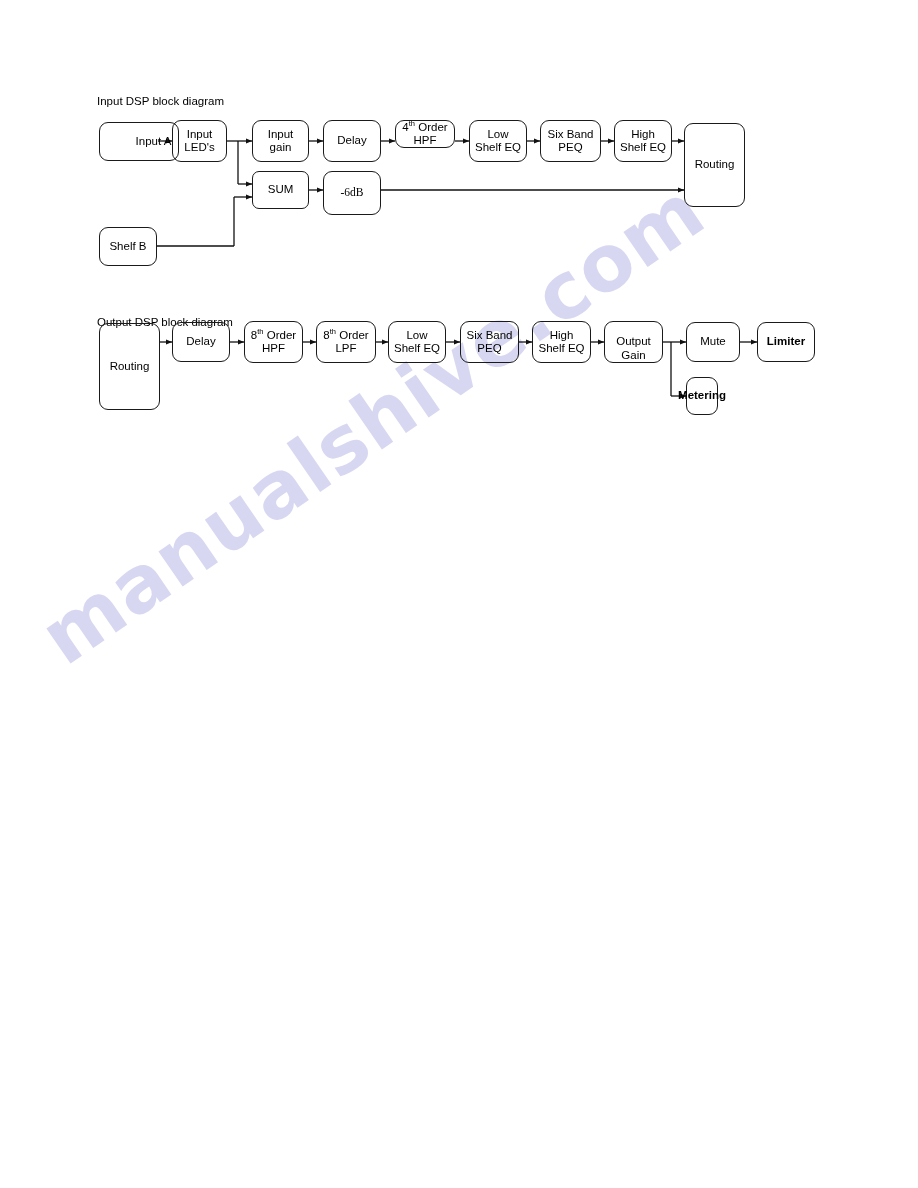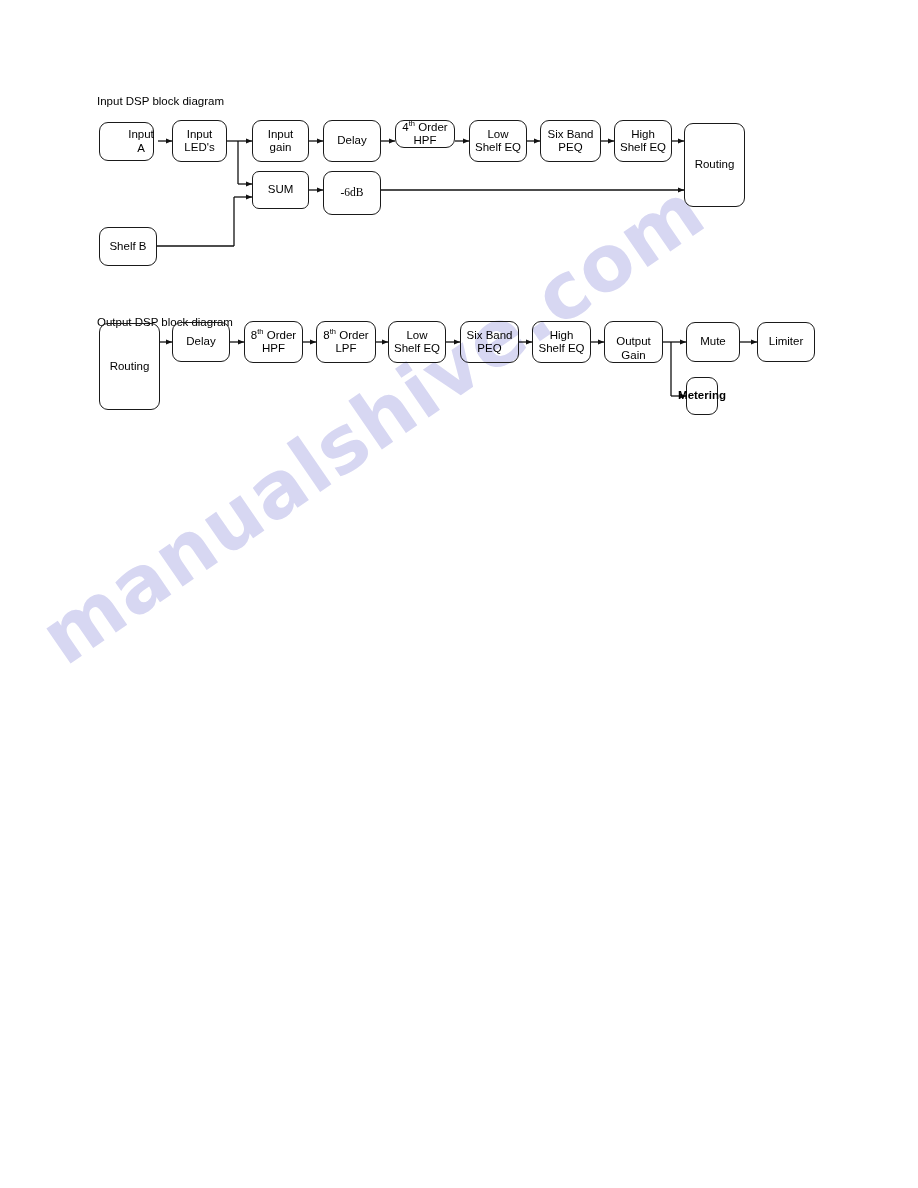--- a/index.html
+++ b/index.html
@@ -170,21 +170,21 @@
 
         <line x1="671" y1="396" x2="686" y2="396" marker-end="url(#arr)"></line>
 
         <line x1="740" y1="342" x2="757" y2="342" marker-end="url(#arr)"></line>
       </g>
     </svg>
   </div>
 
   <div class="section-title" style="left:97px; top:95px;">Input DSP block diagram</div>
 
-  <div class="block" style="left:99px; top:122px; width:55px; height:39px;padding-left:29px;">
+  <div class="block" style="left:99px; top:122px; width:80px; height:39px;padding-left:29px;">
     <span class="lbl">Input A</span>
   </div>
 
   <div class="block" style="left:172px; top:120px; width:55px; height:42px;">
     <span class="lbl">Input
 LED's</span>
   </div>
 
   <div class="block" style="left:252px; top:120px; width:57px; height:42px;">
     <span class="lbl">Input
@@ -266,21 +266,21 @@
 
   <div class="block" style="left:604px; top:321px; width:59px; height:42px;align-items:flex-end;">
     <span class="lbl">Output
 Gain</span>
   </div>
 
   <div class="block" style="left:686px; top:322px; width:54px; height:40px;">
     <span class="lbl">Mute</span>
   </div>
 
-  <div class="block" style="left:757px; top:322px; width:58px; height:40px;">
+  <div class="block" style="left:757px; top:322px; width:58px; height:40px;font-weight:bold;">
     <span class="lbl">Limiter</span>
   </div>
 
   <div class="block" style="left:686px; top:377px; width:32px; height:38px;font-weight:bold;">
     <span class="lbl">Metering</span>
   </div>
 
 </div>
 
 </body></html>

